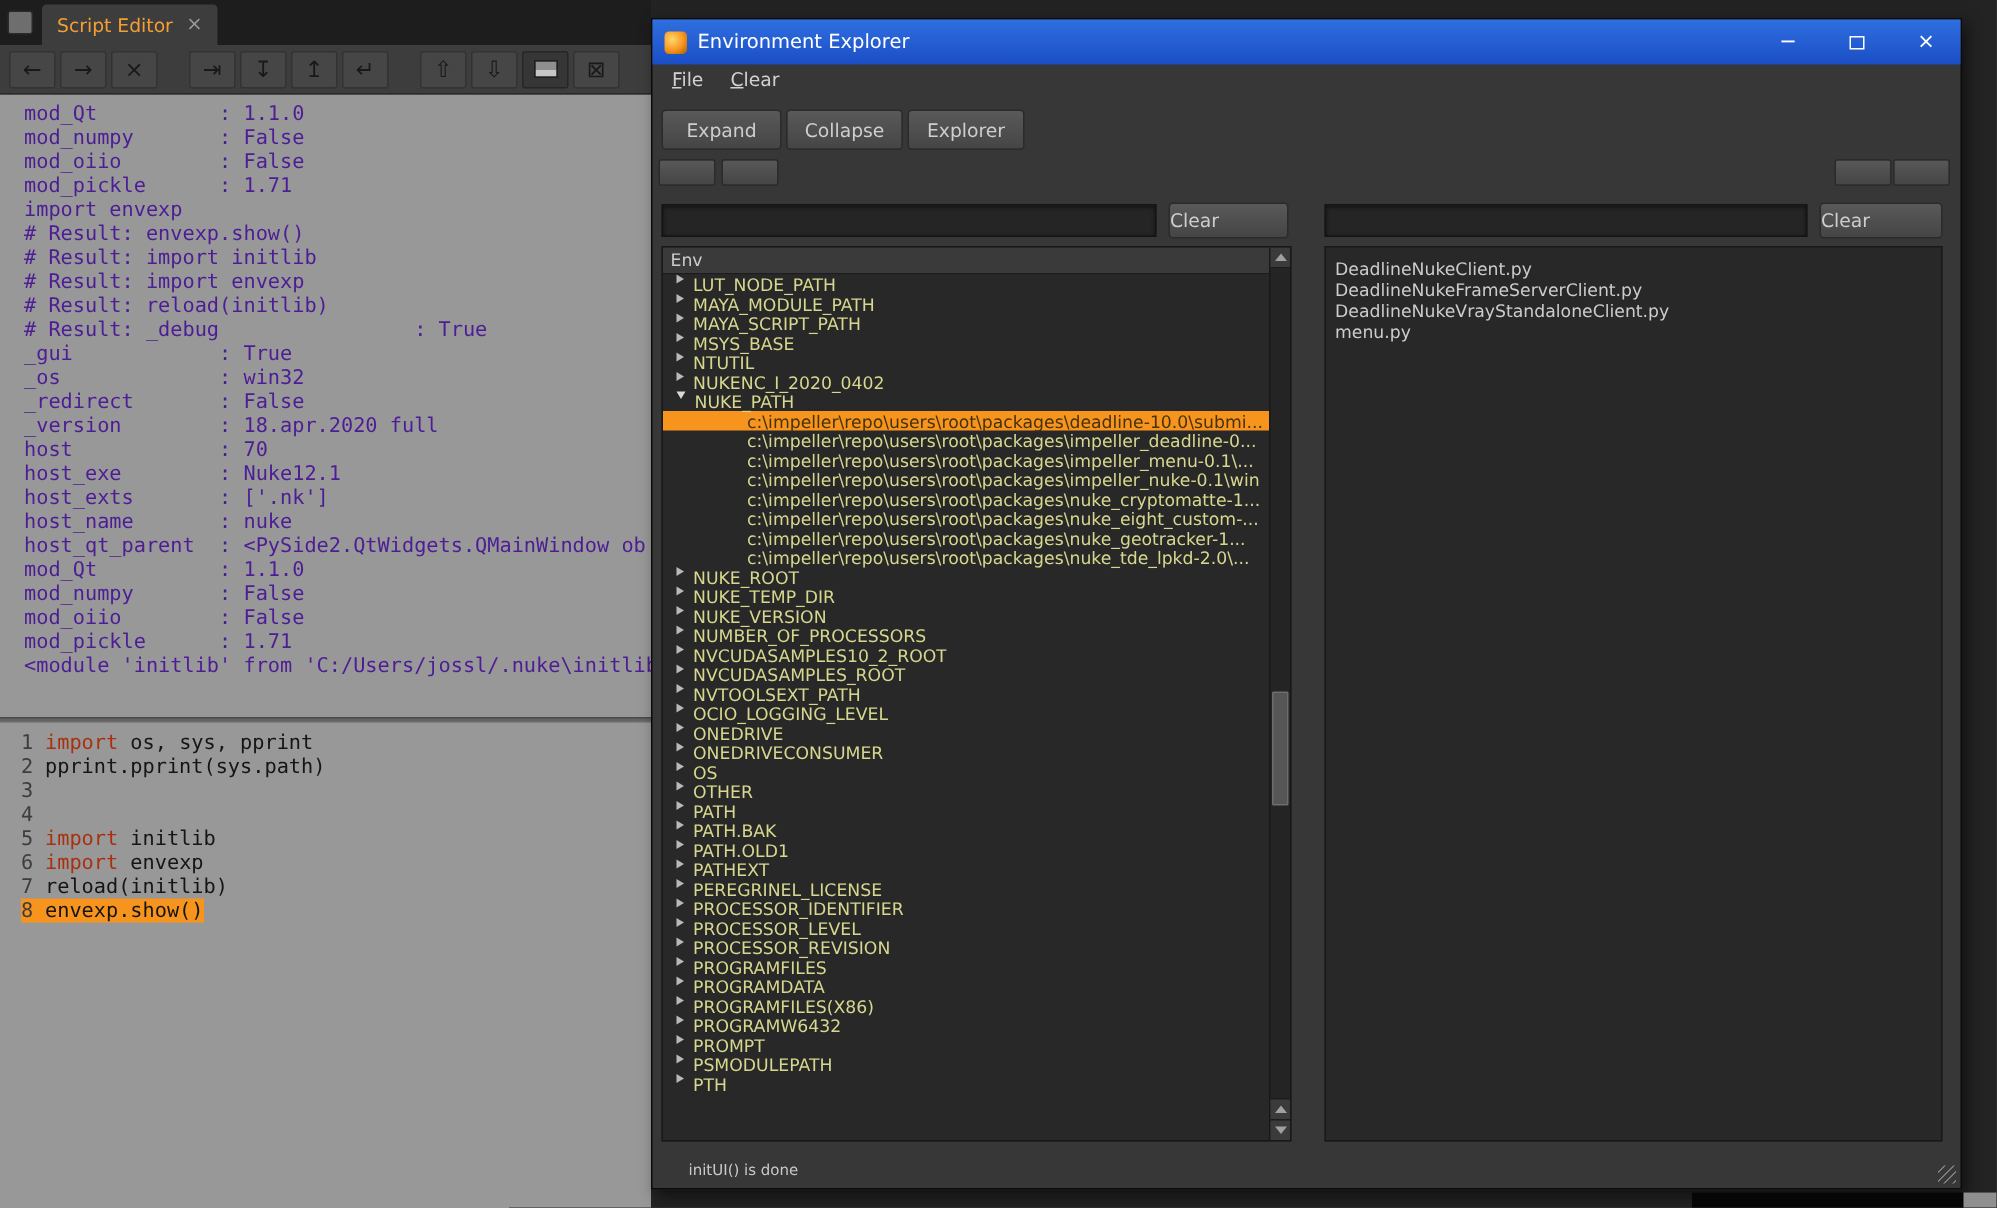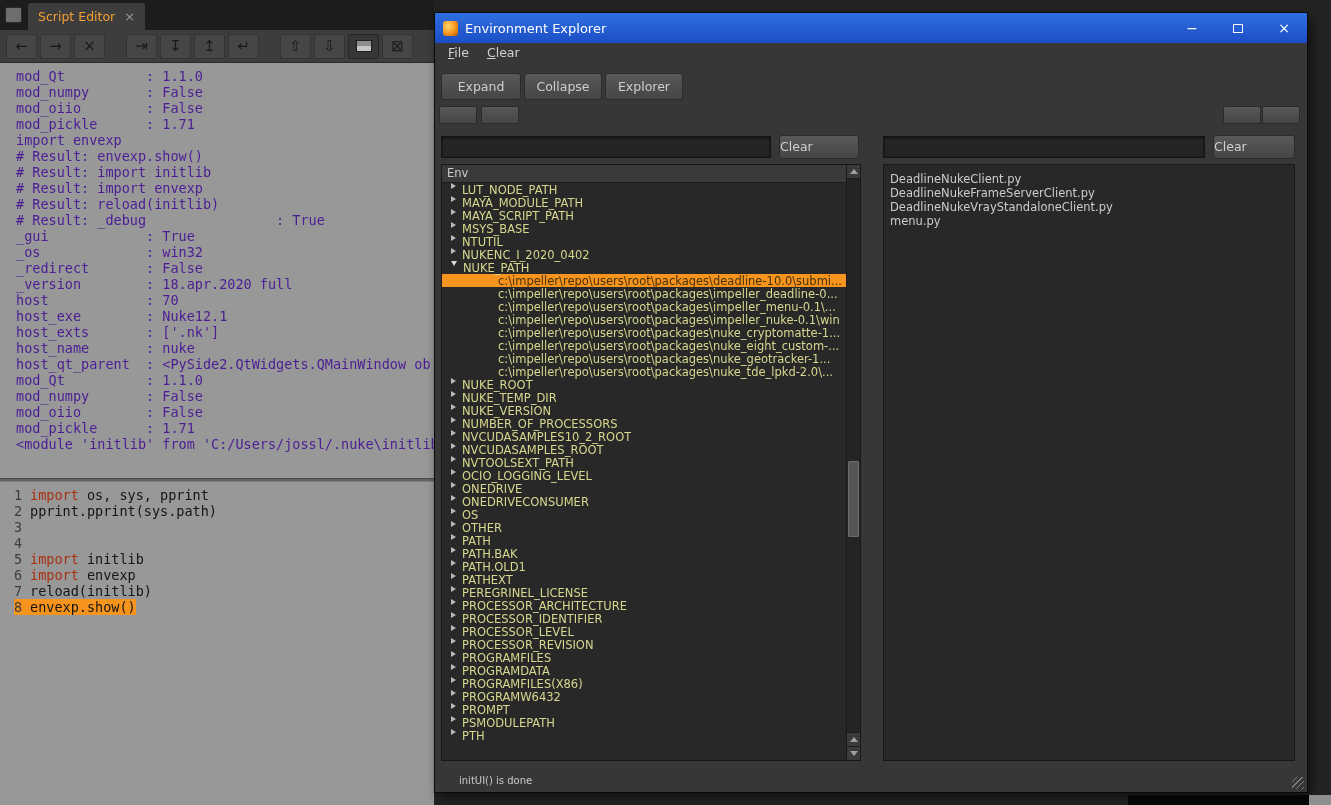--- a/index.html
+++ b/index.html
@@ -326,24 +326,20 @@
         <div class="trow" data-name="tree-item-env-var">
           <span class="arrow collapsed" data-name="chevron-right-icon"></span>
           <span class="tlabel" data-name="tree-item-label">PATHEXT</span>
         </div>
         <div class="trow" data-name="tree-item-env-var">
           <span class="arrow collapsed" data-name="chevron-right-icon"></span>
           <span class="tlabel" data-name="tree-item-label">PEREGRINEL_LICENSE</span>
         </div>
         <div class="trow" data-name="tree-item-env-var">
           <span class="arrow collapsed" data-name="chevron-right-icon"></span>
-          <span class="tlabel" data-name="tree-item-label">PROCESSOR_ARCHITECTURE</span>
-        </div>
-        <div class="trow" data-name="tree-item-env-var">
-          <span class="arrow collapsed" data-name="chevron-right-icon"></span>
           <span class="tlabel" data-name="tree-item-label">PROCESSOR_IDENTIFIER</span>
         </div>
         <div class="trow" data-name="tree-item-env-var">
           <span class="arrow collapsed" data-name="chevron-right-icon"></span>
           <span class="tlabel" data-name="tree-item-label">PROCESSOR_LEVEL</span>
         </div>
         <div class="trow" data-name="tree-item-env-var">
           <span class="arrow collapsed" data-name="chevron-right-icon"></span>
           <span class="tlabel" data-name="tree-item-label">PROCESSOR_REVISION</span>
         </div>

